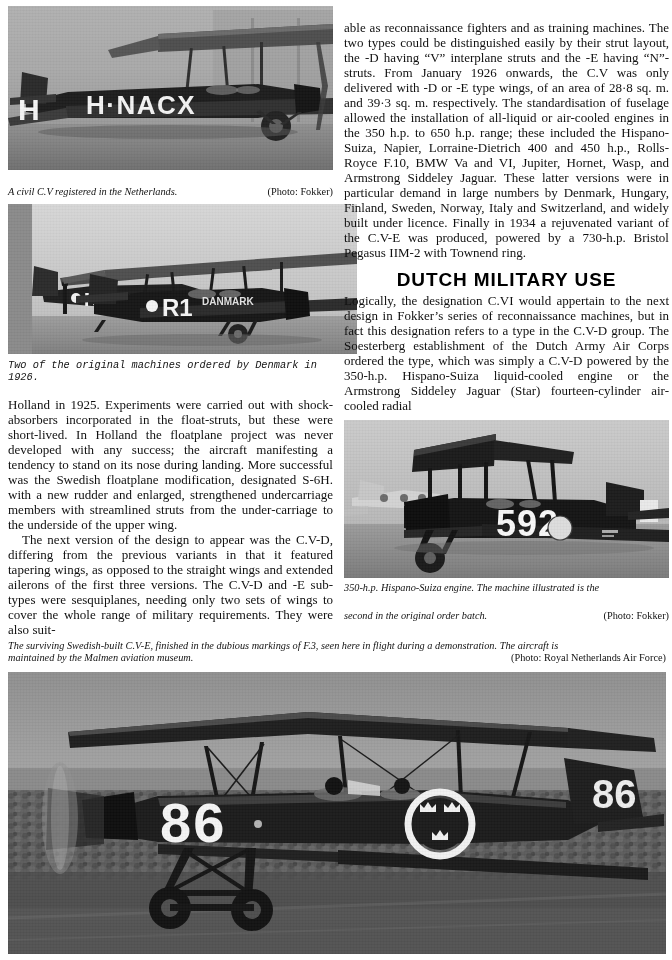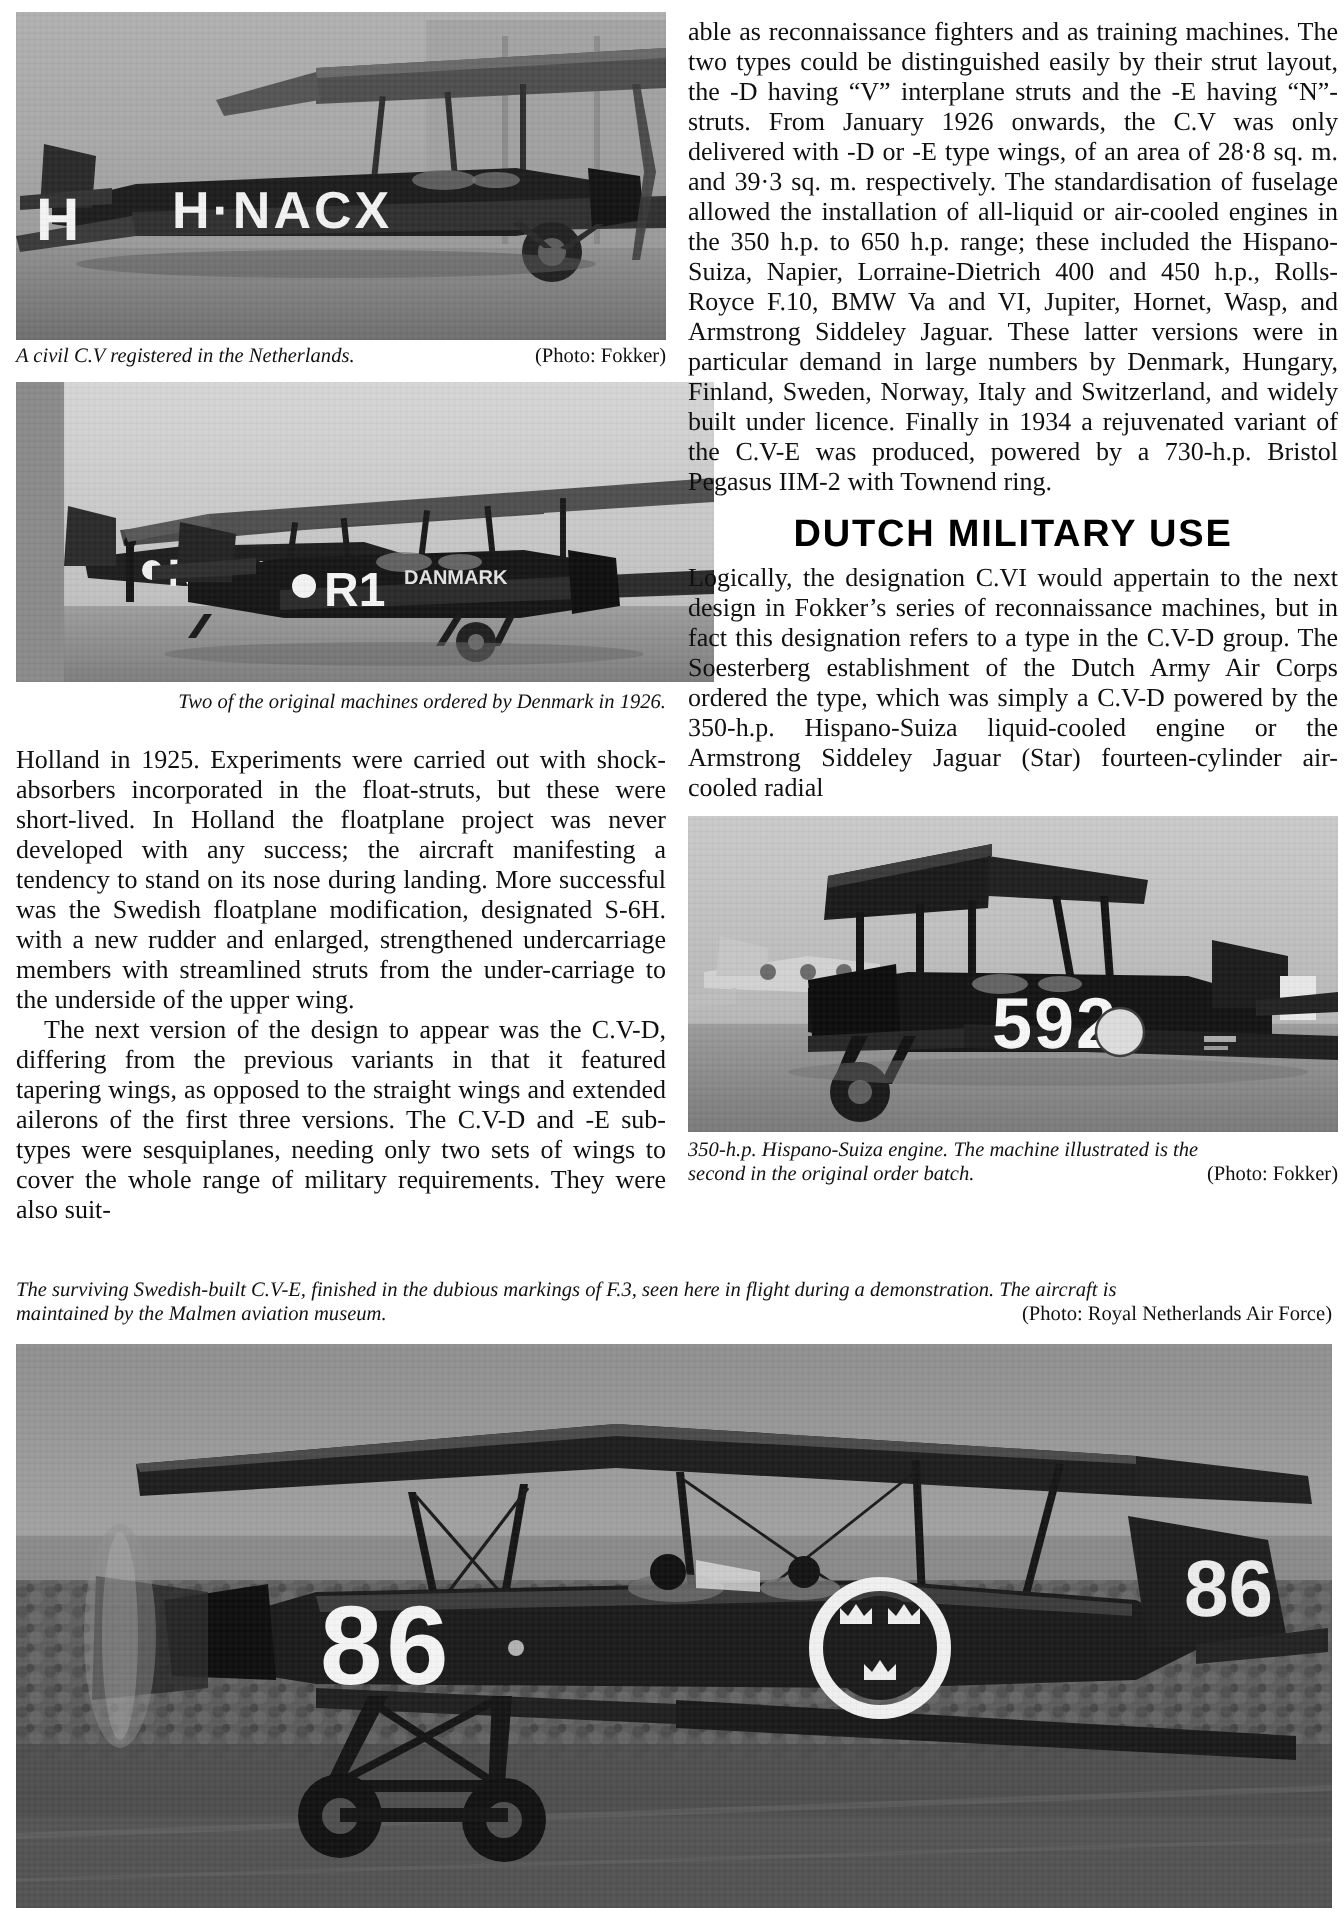--- a/index.html
+++ b/index.html
@@ -19,21 +19,21 @@
   
   .col-left {
     position: absolute;
     left: 8px;
     top: 6px;
     width: 325px;
   }
   .col-right {
     position: absolute;
     left: 344px;
-    top: 8px;
+    top: 20px;
     width: 325px;
   }
 
   
   .body-text {
     font-family: "Liberation Serif", serif;
     font-size: 13.0px;
     line-height: 15.0px;
     text-align: justify;
     color: #101010;
@@ -60,26 +60,27 @@
     font-size: 10.3px;
     line-height: 12.0px;
     color: #111;
     margin: 3px 0 0 0;
   }
   .caption-row {
     display: flex;
     justify-content: space-between;
     align-items: flex-start;
     gap: 20px;
+    margin-top: 16px;
   }
   .credit {
     font-style: normal;
     white-space: nowrap;
   }
-  .caption-center { text-align: right; }
+  .caption-center { text-align: left; font-family: Liberation Mono, monospace; }
   .caption-justify { text-align: justify; }
 
   .wide-caption {
     position: absolute;
     left: 8px;
     top: 640px;
     width: 658px;
     font-family: "Liberation Serif", serif;
     font-style: italic;
     font-size: 10.3px;

